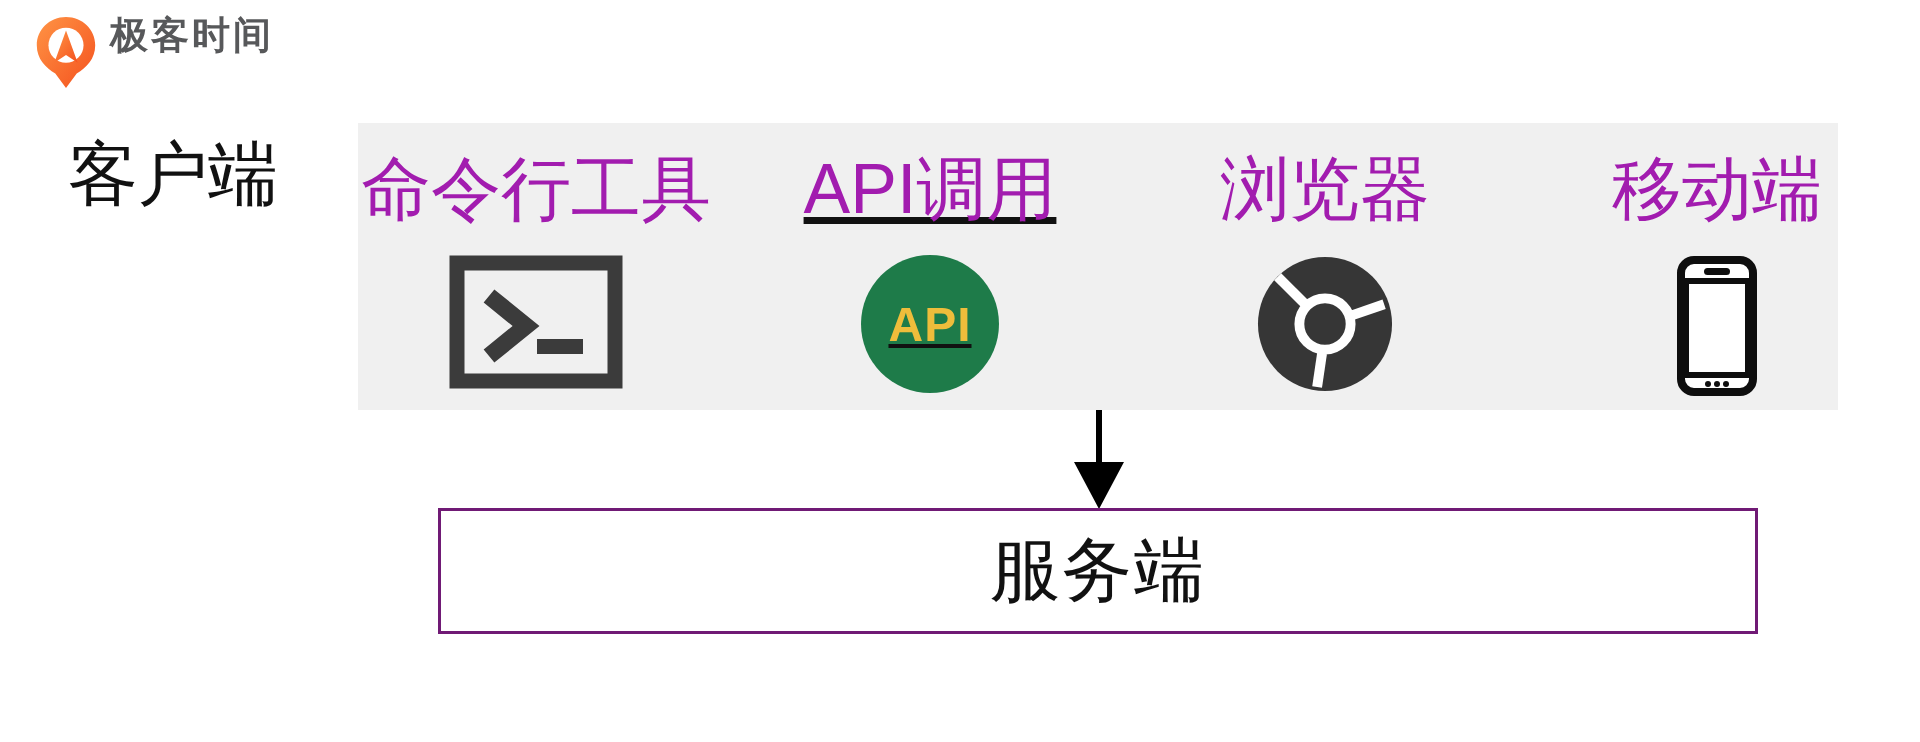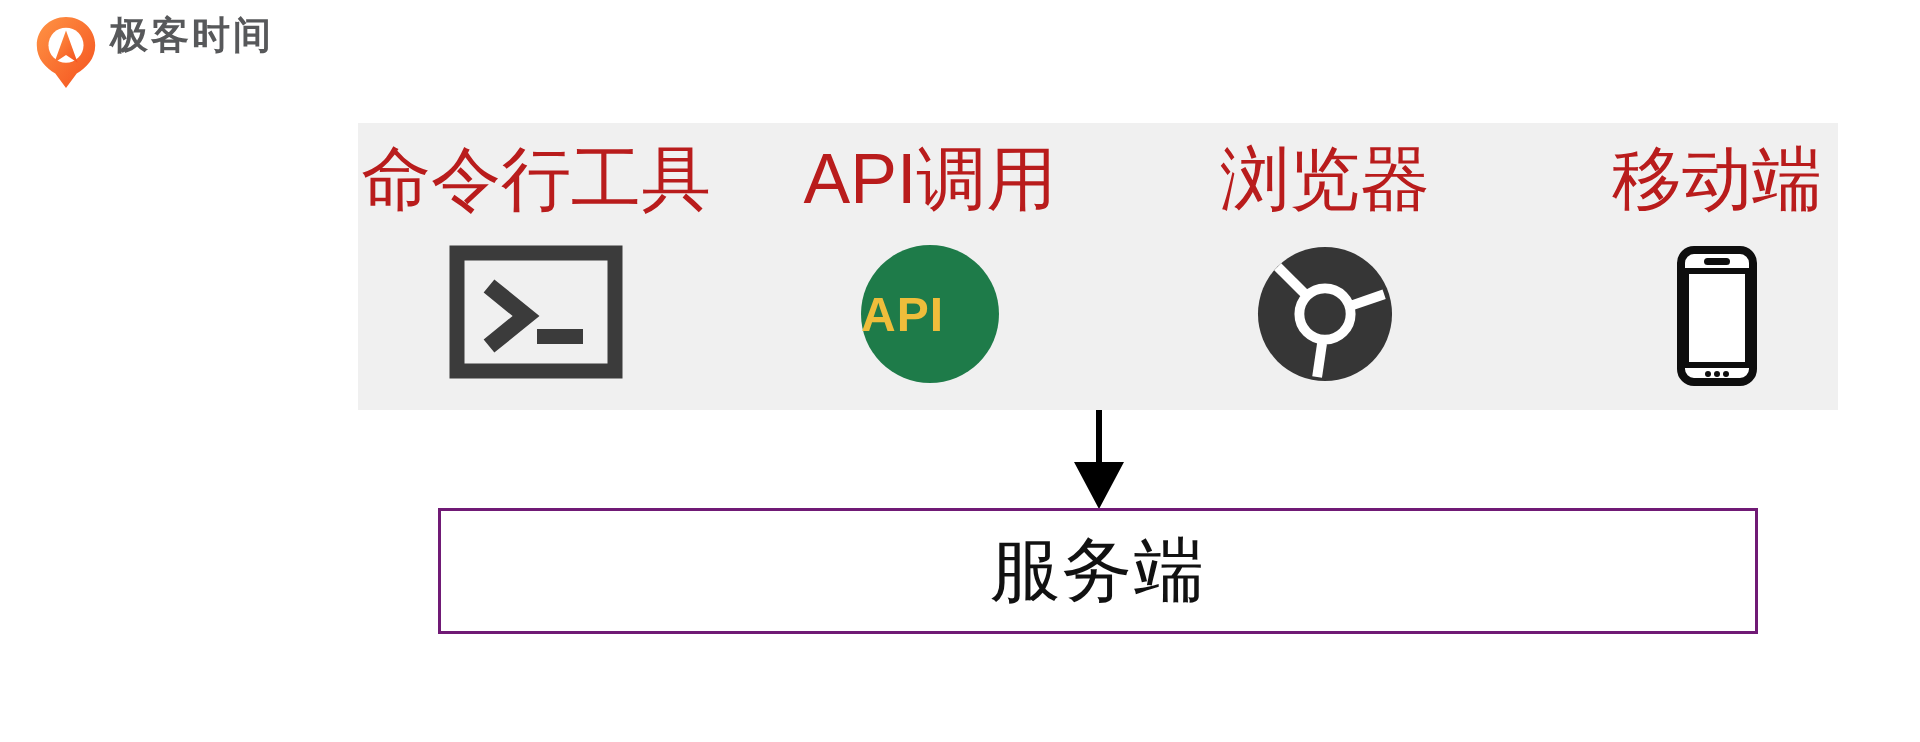--- a/index.html
+++ b/index.html
@@ -13,29 +13,29 @@
   .logo-text{font-size:38px;font-weight:700;color:#57585a;letter-spacing:3px;line-height:1;padding-bottom:6px;}
   
   .client-label{
     position:absolute;left:53px;top:134px;width:240px;text-align:center;
     font-size:70px;font-weight:500;line-height:1.15;color:#111;
   }
   
   .band{position:absolute;left:358px;top:123px;width:1480px;height:287px;background:#f0f0f0;}
   .col{position:absolute;top:0;width:360px;height:287px;display:flex;flex-direction:column;align-items:center;}
   .col-cli{left:-2px;}      
-  .col-api{left:392px;}     
+  .col-api{left:392px;text-decoration:underline;}     
   .col-browser{left:787px;} 
   .col-mobile{left:1179px;} 
-  .col-header{margin-top:14px;font-size:70px;font-weight:500;line-height:1.2;color:#b91c1c;white-space:nowrap;}
+  .col-header{margin-top:24px;font-size:70px;font-weight:500;line-height:1.2;color:#a21caf;white-space:nowrap;}
   .icon-slot{margin-top:24px;display:flex;align-items:center;justify-content:center;}
   
   .api-badge{
     width:138px;height:138px;border-radius:50%;background:#1e7b49;
-    display:flex;align-items:center;
+    display:flex;align-items:center;justify-content:center;
   }
   .api-badge span{font-size:48px;font-weight:700;color:#eebd3b;letter-spacing:1px;}
   
   .arrow-line{position:absolute;left:1096px;top:410px;width:6px;height:56px;background:#000;}
   .arrow-head{
     position:absolute;left:1074px;top:462px;width:0;height:0;
     border-left:25px solid transparent;border-right:25px solid transparent;border-top:47px solid #000;
   }
   
   .server-box{
@@ -57,20 +57,21 @@
           <stop offset="1" stop-color="#f4511e"></stop>
         </linearGradient>
       </defs>
       <path d="M32 1 C15 1 2 14 2 30 C2 44 11 53 21 59 L32 74 L43 59 C53 53 62 44 62 30 C62 14 49 1 32 1 Z" fill="url(#gkgrad)"></path>
       <circle cx="32" cy="30" r="18" fill="#ffffff"></circle>
       <polygon points="32,15 20,48 32,40 44,48" fill="url(#gkgrad)"></polygon>
     </svg>
     <div class="logo-text">极客时间</div>
   </div>
 
+  <div class="client-label">客户端</div>
 
   <div class="band">
 
     <div class="col col-cli">
       <div class="col-header">命令行工具</div>
       <div class="icon-slot">
         <svg width="174" height="134" viewBox="0 0 174 134">
           <rect x="8" y="8" width="158" height="118" fill="none" stroke="#3b3b3b" stroke-width="15"></rect>
           <polyline points="40,41 77,71 40,101" fill="none" stroke="#3b3b3b" stroke-width="17"></polyline>
           <rect x="88" y="84" width="46" height="15" fill="#3b3b3b"></rect>

